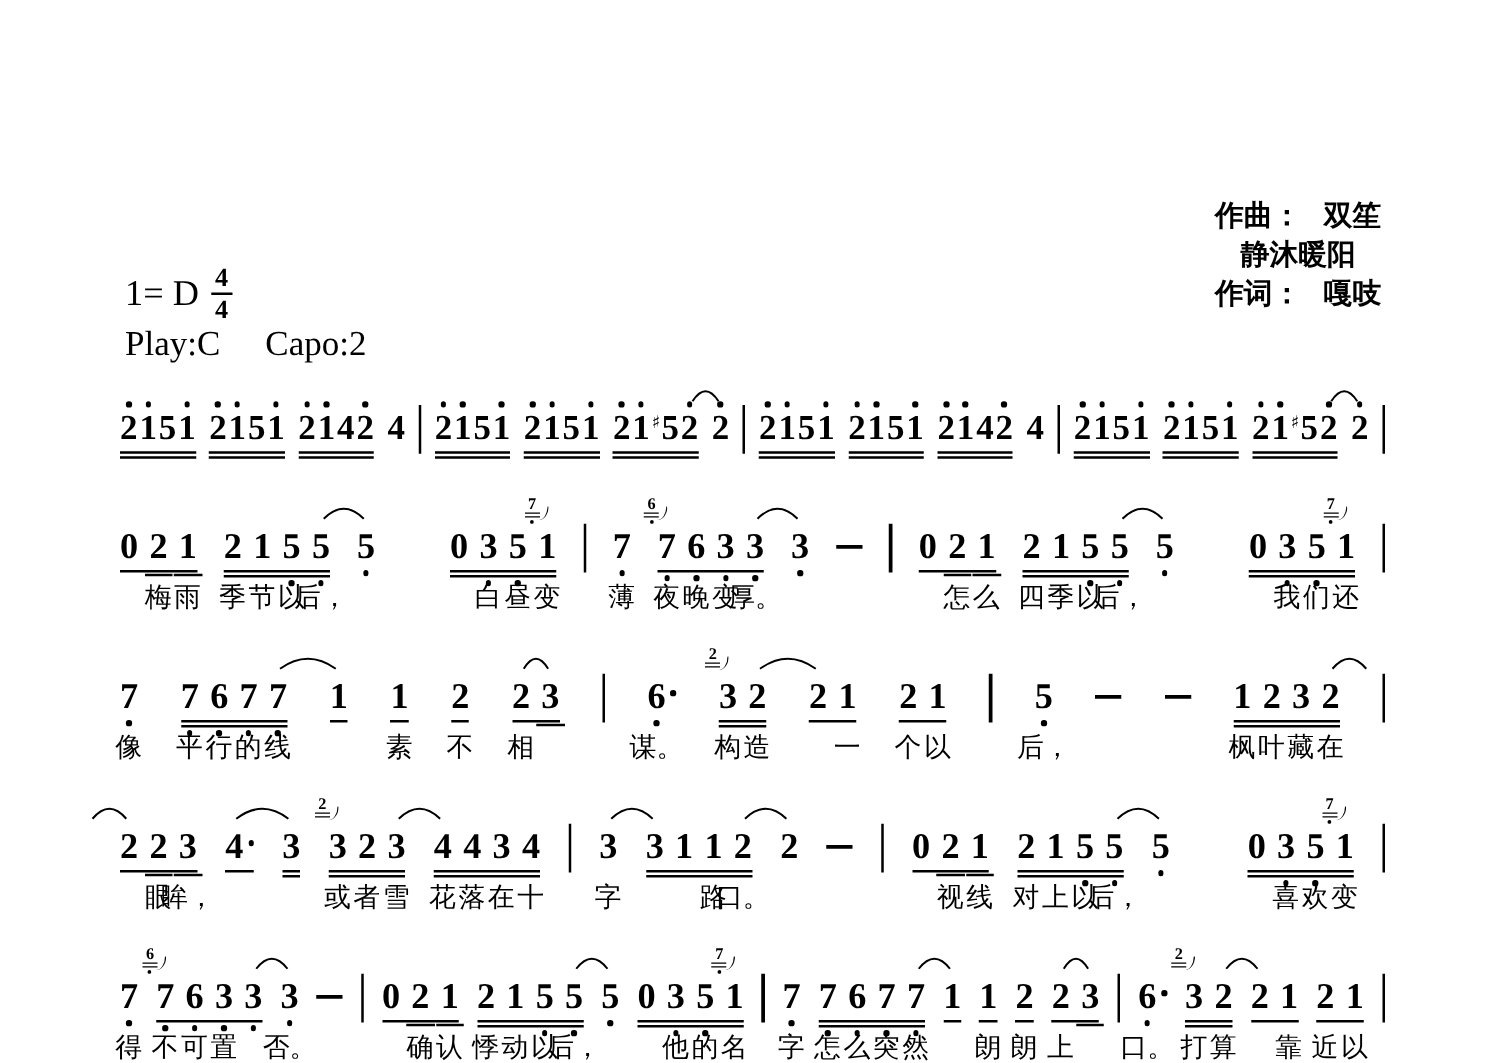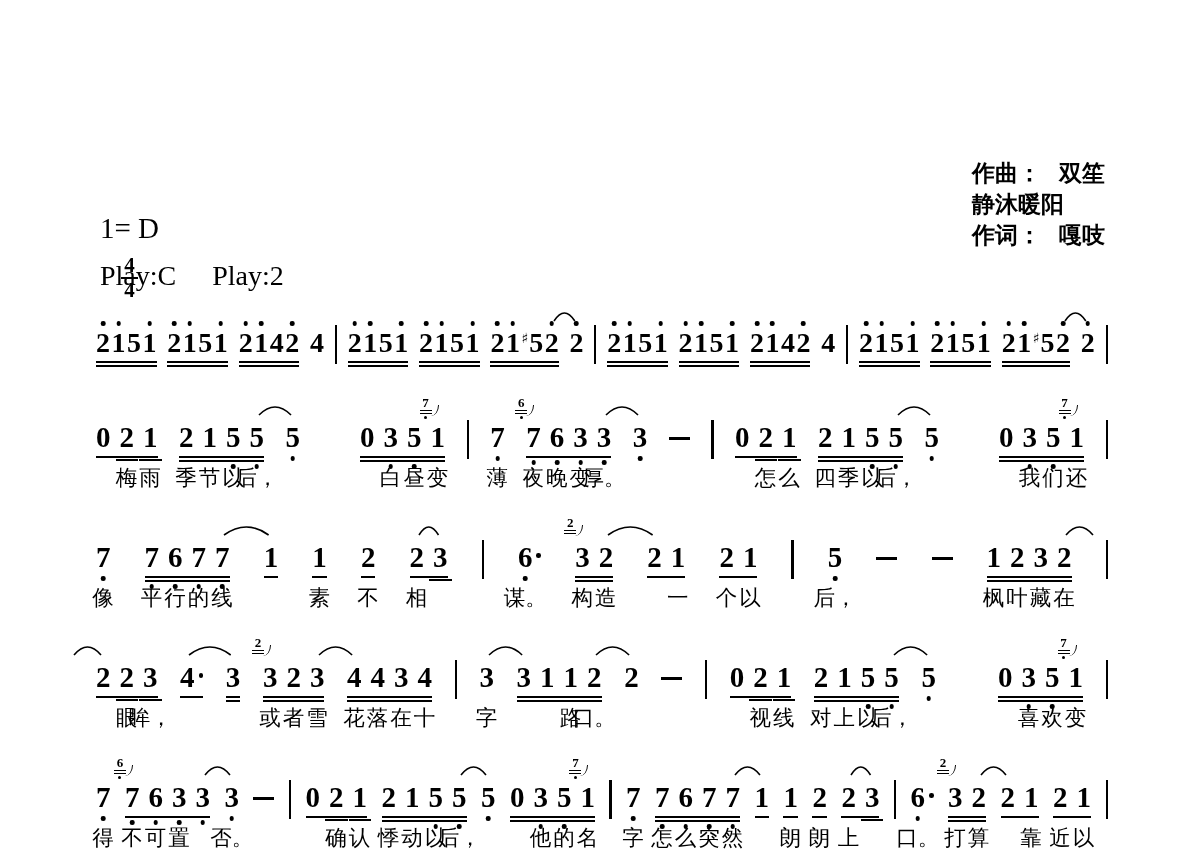--- a/index.html
+++ b/index.html
@@ -3,26 +3,26 @@
 <meta charset="utf-8">
 <style>
   html,body{margin:0;padding:0;background:#fff;}
   #page{position:relative;width:1200px;height:850px;background:#ffffff;color:#000;overflow:hidden;}
 
   
   .title{position:absolute;top:52px;left:0;width:100%;text-align:center;
          font-family:"DejaVu Sans",sans-serif;font-weight:700;font-size:46px;letter-spacing:5px;}
   .subtitle{position:absolute;top:120px;left:0;width:100%;text-align:center;
          font-family:"DejaVu Sans",sans-serif;font-weight:700;font-size:27px;letter-spacing:2px;}
-  .credits{position:absolute;top:158px;right:95px;text-align:left;
+  .credits{position:absolute;top:158px;right:95px;text-align:center;
          font-family:"DejaVu Sans",sans-serif;font-weight:700;font-size:23px;line-height:31px;}
   .credits .crow{white-space:nowrap;}
   .credits .clabel{margin-right:18px;}
   .keysig{position:absolute;left:100px;top:212px;display:flex;align-items:center;gap:10px;
-         font-family:"Liberation Serif","DejaVu Serif",serif;font-size:29px;flex-direction:column;}
+         font-family:"Liberation Serif","DejaVu Serif",serif;font-size:29px;}
   .meter{display:inline-flex;flex-direction:column;align-items:center;line-height:1;
          font-family:"Liberation Serif","DejaVu Serif",serif;font-weight:700;font-size:21px;}
   .meter .mtop{border-bottom:2.2px solid #000;padding:0 3px 1px 3px;}
   .meter .mbot{padding:1px 3px 0 3px;}
   .playline{position:absolute;left:100px;top:260px;display:flex;gap:36px;
          font-family:"Liberation Serif","DejaVu Serif",serif;font-size:28px;}
 
   
   .sys{position:absolute;left:96px;width:1012px;display:flex;justify-content:space-between;
        align-items:baseline;}
@@ -72,21 +72,21 @@
   <div class="keysig">
     <span>1= D</span>
     <span class="meter">
       <span class="mtop">4</span>
       <span class="mbot">4</span>
     </span>
   </div>
 
   <div class="playline">
     <span>Play:C</span>
-    <span>Play:2</span>
+    <span>Capo:2</span>
   </div>
 
   <div id="score">
       <div class="sys intro" style="top: 327px;">
         <span class="grp">
           <span class="grow">
             <span class="note">
               <span class="nrow">
                 <span class="dgw"><span class="dg">2</span><span class="hid"></span></span>
               </span>

